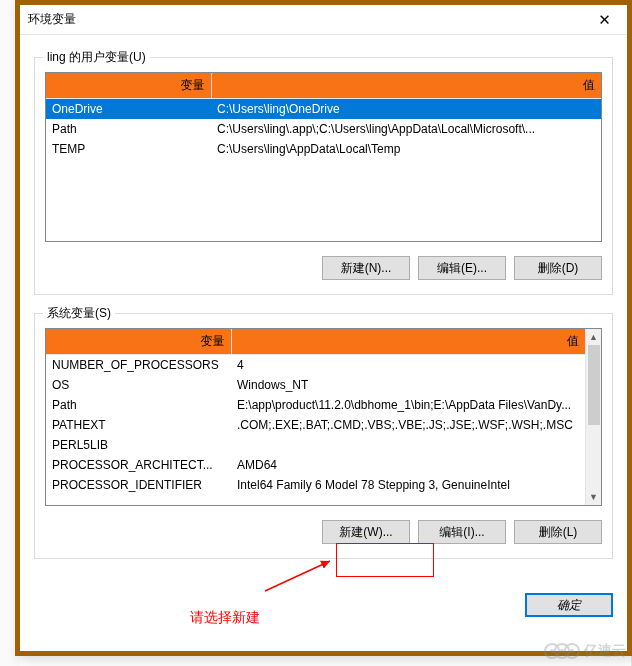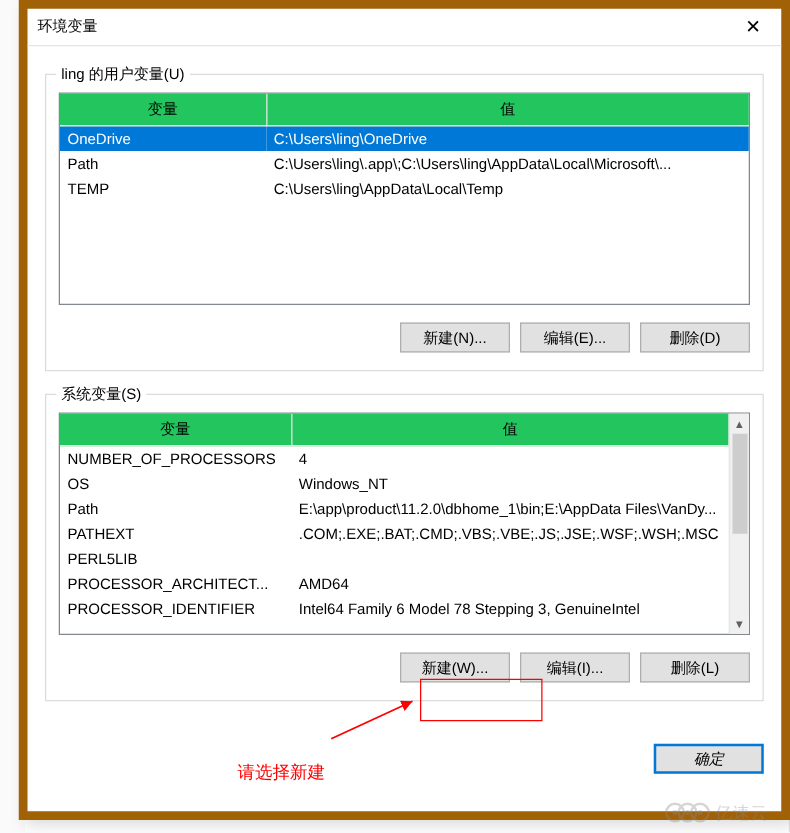--- a/index.html
+++ b/index.html
@@ -1,45 +1,45 @@
 <!DOCTYPE html>
 <html><head>
 <meta charset="utf-8">
 <style>
   * { box-sizing: border-box; margin: 0; padding: 0; font-family: "Microsoft YaHei", "Segoe UI", Tahoma, sans-serif; font-size: 12px; }
   body { background: #f0f4fb; width: 632px; height: 666px; position: relative; overflow: hidden; }
   .outer-bg { position: absolute; left:0; top:0; width:632px; height:666px; background:#fff; border-right:1px solid #e5e5e5; }
   .outer-cut { position:absolute; left:0; top:0; width:20px; height:666px; background:#fafafa; }
-  .dialog { position:absolute; left:15px; top:0; width:617px; height:656px; background:#fff; border:7px solid #a16207; box-shadow: 4px 4px 12px rgba(0,0,0,0.15); }
+  .dialog { position:absolute; left:15px; top:0; width:617px; height:656px; background:#fff; border:5px solid #a16207; box-shadow: 4px 4px 12px rgba(0,0,0,0.15); }
   .titlebar { height:30px; display:flex; align-items:center; padding-left:8px; border-bottom:1px solid #e5e5e5;}
   .titlebar span.title { flex:1; color:#000; }
   .close-btn { width:45px; height:29px; text-align:center; line-height:29px; font-size:14px; font-family: "Segoe MDL2 Assets", sans-serif; cursor:default;}
   .close-x { font-family: Arial; font-size:15px; }
   .content { padding:14px 14px 10px 14px; }
   .group { border:1px solid #dcdcdc; margin-bottom:18px; position:relative; padding:14px 10px 14px 10px; }
   .group-label { position:absolute; top:-9px; left:8px; background:#fff; padding:0 4px; color:#000;}
   .table-wrap { border:1px solid #828790; width:100%; height:170px; }
   .tbl { width:100%; border-collapse:collapse; table-layout:fixed; }
-  .tbl th { text-align:center; font-weight:normal; padding:4px 6px; background:#22c55e; border-bottom:1px solid #e5e5e5; border-right:1px solid #e5e5e5;margin-left:27px; }
+  .tbl th { text-align:right; font-weight:normal; padding:4px 6px; background:#f97316; border-bottom:1px solid #e5e5e5; border-right:1px solid #e5e5e5;margin-left:27px; }
   .tbl th:last-child { border-right:none;}
   .tbl td { padding:3px 6px; white-space:nowrap; overflow:hidden; text-overflow:ellipsis; }
   .sel td { background:#0078d7; color:#fff; }
   .btn-row { display:flex; justify-content:flex-end; gap:8px; margin-top:14px; }
   .btn { min-width:88px; height:24px; background:#e1e1e1; border:1px solid #adadad; padding:0 11px; cursor:default; display:flex; align-items:center; justify-content:center;}
   .table2-wrap { border:1px solid #828790; width:100%; height:178px; position:relative;}
   .table2-inner { width:calc(100% - 16px); height:100%; overflow:hidden;}
   .scrollbar { position:absolute; right:0; top:0; width:16px; height:100%; background:#f0f0f0; border-left:1px solid #e5e5e5;}
   .scrollbar .sbtn { width:100%; height:16px; background:#f0f0f0; display:flex; align-items:center; justify-content:center; color:#606060; font-size:9px;}
   .scrollbar .thumb { position:absolute; top:16px; left:2px; width:12px; height:80px; background:#cdcdcd;}
   .footer-btns { display:flex; justify-content:flex-end; gap:8px; padding:6px 14px 14px 14px;font-style:italic;}
   .btn.primary { border:2px solid #0078d7; }
   .highlight-box { position:absolute; border:1px solid #ff0000; pointer-events:none; }
   .anno-text { position:absolute; color:#ff0000; font-size:14px; }
   .arrow { position:absolute; pointer-events:none; }
-  .watermark { position:absolute; right:18px; bottom:6px; opacity:0.35; display:flex; gap:4px;}
+  .watermark { position:absolute; right:6px; bottom:6px; opacity:0.35; display:flex; align-items:center; gap:4px;font-weight:bold;}
   .wm-circles { display:flex; }
   .wm-c { width:16px; height:16px; border:2px solid #888; border-radius:50%; margin-left:-6px;}
   .wm-c .dot{ width:4px;height:4px;background:#888;border-radius:50%; margin:4px auto 0;}
   .wm-text { color:#888; font-size:14px; font-family:"Microsoft YaHei";}
 </style>
 </head>
 <body>
 
 <div class="outer-bg"></div>
 <div class="outer-cut"></div>

